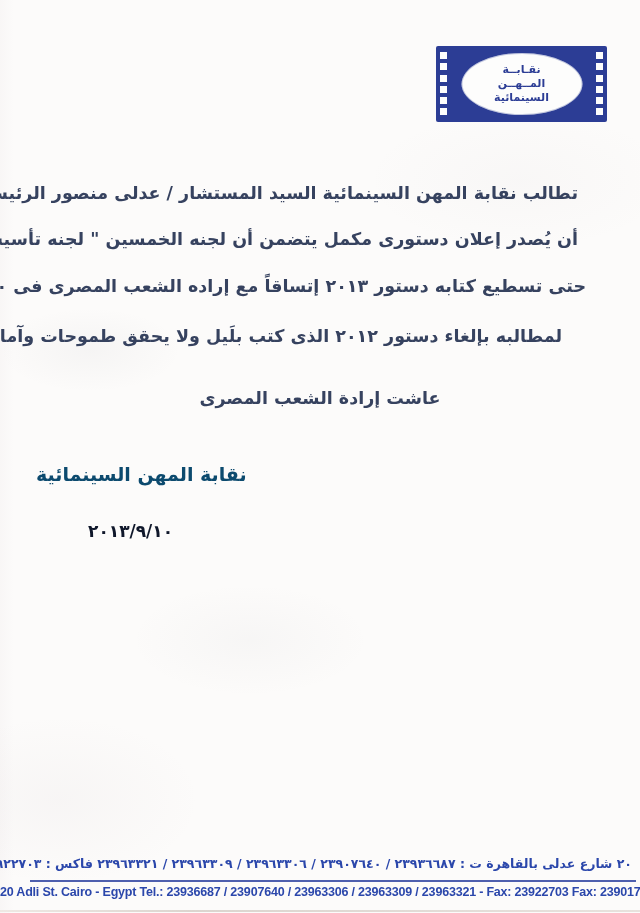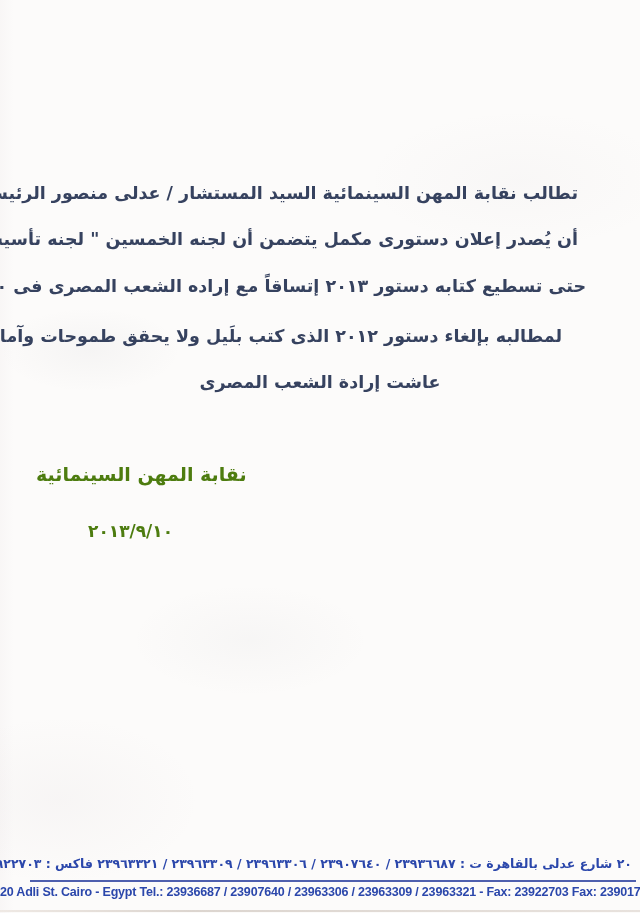--- a/index.html
+++ b/index.html
@@ -46,33 +46,33 @@
   
   .bl{
     position:absolute;left:20px;right:0;margin:0;direction:rtl;text-align:right;
     white-space:nowrap;font-size:17.5px;font-weight:bold;color:#36425f;
   }
   .l1{top:183px;padding-right:62px}
   .l2{top:229px;padding-right:62px}
   .l3{top:276px;padding-right:54px}
   .l4{top:326px;padding-right:78px}
   .slogan{
-    position:absolute;left:0;right:0;margin:0;direction:rtl;text-align:center;
+    position:absolute;left:0;right:0;margin:16px;direction:rtl;text-align:center;
     white-space:nowrap;font-size:17.5px;font-weight:bold;color:#36425f;
   }
   .s1{top:372px}
   .s2{top:426px}
 
   .sig{
     position:absolute;top:463px;left:36px;direction:rtl;white-space:nowrap;
-    font-size:19px;font-weight:bold;color:#4d7c0f;
+    font-size:19px;font-weight:bold;color:#0c4a6e;
   }
   .date{
     position:absolute;top:521px;left:88px;direction:rtl;white-space:nowrap;
-    font-size:17px;font-weight:bold;color:#4d7c0f;letter-spacing:.5px;
+    font-size:17px;font-weight:bold;color:#0f172a;letter-spacing:.5px;
   }
 
   
   .footer-ar{
     position:absolute;top:856px;left:0;right:8px;direction:rtl;text-align:right;
     white-space:nowrap;font-size:12.5px;font-weight:bold;color:#2b47ab;
   }
   .footer-rule{
     position:absolute;top:880px;left:30px;right:4px;height:2px;background:#4e5fae;
   }
@@ -80,20 +80,29 @@
     position:absolute;top:885px;left:0;right:0;text-align:center;white-space:nowrap;
     font-size:12.5px;font-weight:bold;color:#2b47ab;letter-spacing:-.2px;
     font-family:"Liberation Sans",sans-serif;
   }
 </style>
 </head>
 <body>
 
 <div class="page">
 
+  <div class="logo">
+    <div class="holes holes-l"></div>
+    <div class="holes holes-r"></div>
+    <div class="oval">
+      <div>نقـابــة</div>
+      <div>المــهــن</div>
+      <div>السينمائية</div>
+    </div>
+  </div>
 
   <p class="bl l1">تطالب نقابة المهن السينمائية السيد المستشار / عدلى منصور الرئيس المؤقت لمصر</p>
   <p class="bl l2">أن يُصدر إعلان دستورى مكمل يتضمن أن لجنه الخمسين " لجنه تأسيسيه "</p>
   <p class="bl l3">حتى تسطيع كتابه دستور ٢٠١٣ إتساقاً مع إراده الشعب المصرى فى ٣٠ يونيو وتحقيقاً</p>
   <p class="bl l4">لمطالبه بإلغاء دستور ٢٠١٢ الذى كتب بلَيل ولا يحقق طموحات وآمال المصريين</p>
 
   <p class="slogan s1">عاشت إرادة الشعب المصرى</p>
 
   <div class="sig">نقابة المهن السينمائية</div>
   <div class="date">٢٠١٣/٩/١٠</div>

